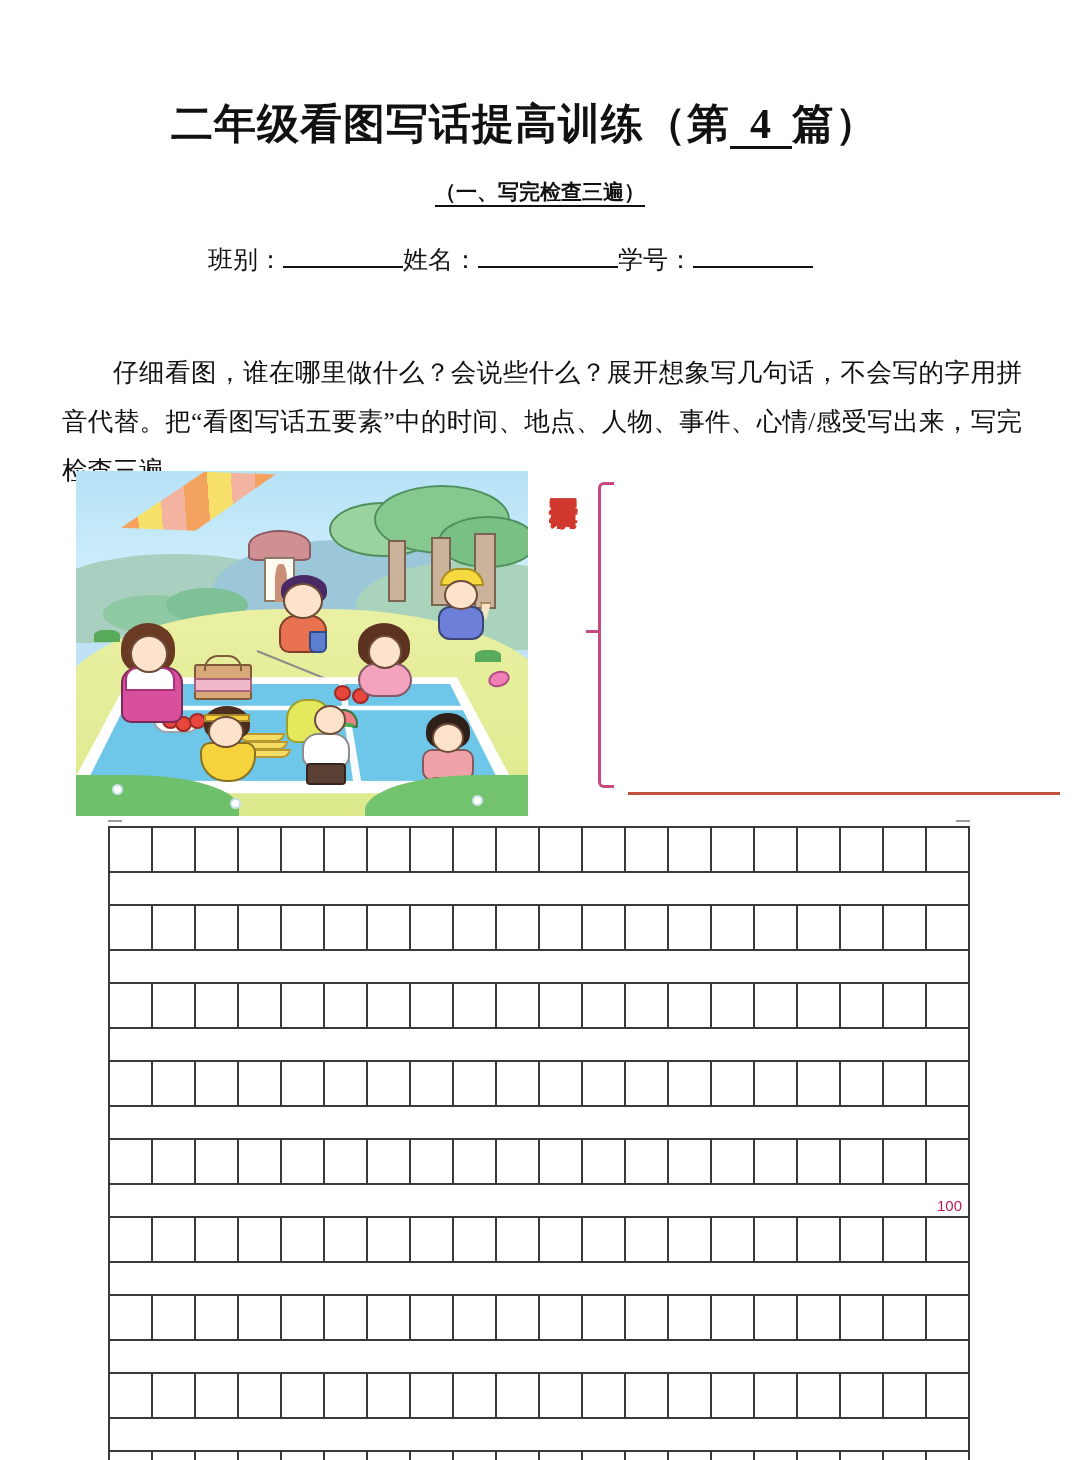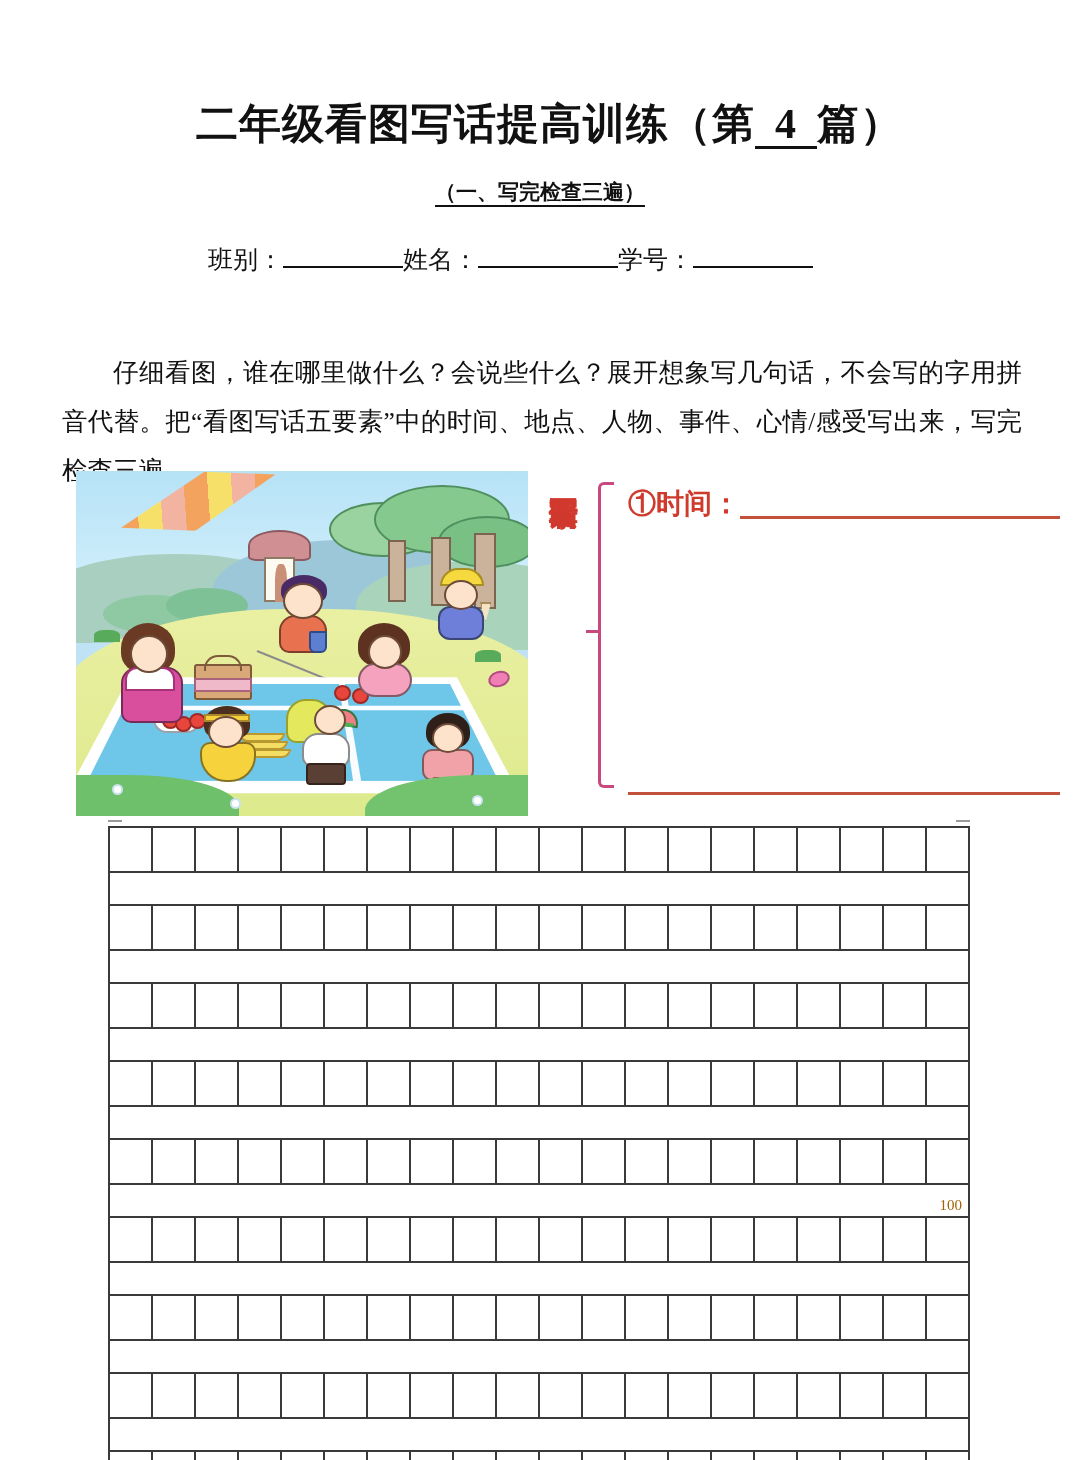--- a/index.html
+++ b/index.html
@@ -17,21 +17,20 @@
 
   
   .title {
     position: absolute;
     top: 96px; left: 0; width: 1049px;
     text-align: center;
     font-size: 42px;
     font-weight: 700;
     letter-spacing: 1px;
     white-space: nowrap;
-    margin-left: 25px;
   }
   .title .blank-num {
     display: inline-block;
     min-width: 62px;
     text-align: center;
     border-bottom: 3px solid #111;
     line-height: 1.05;
     font-family: "Liberation Serif", serif;
   }
 
@@ -407,22 +406,22 @@
   .g-gap {
     position: relative;
     width: 100%;
     height: 33px;
     border-bottom: 2px solid #3a3a3a;
   }
   .g-gap .marker {
     position: absolute;
     right: 6px; bottom: 2px;
     font-size: 15px;
-    color: #a16207;
-    font-family: Liberation Serif, serif;
+    color: #be185d;
+    font-family: Liberation Sans, sans-serif;
   }
   .tick {
     position: absolute;
     top: -8px; width: 14px; height: 2px; background: #9a9a9a;
   }
   .tick-l { left: -2px; }
   .tick-r { right: -2px; }
 </style>
 </head>
 <body>
@@ -556,24 +555,20 @@
       <div class="flower" style="right:10%; bottom:3%;"></div>
     </div>
   </div>
 
   <div class="five">
     <div class="vtext">看图写话五要素</div>
     <div class="brace"></div>
     <div class="brace-nub"></div>
 
     <div class="five-rows">
-      <div class="five-row">
-        <span class="five-label">①时间：</span>
-        <span class="five-rule"></span>
-      </div>
     </div>
     <div class="five-tail"></div>
   </div>
 </div>
 
 <div class="grid-wrap" id="writing-grid">
   <div class="tick tick-l"></div>
   <div class="tick tick-r"></div>
 <div class="g-row">
       <div class="g-cell"></div>

